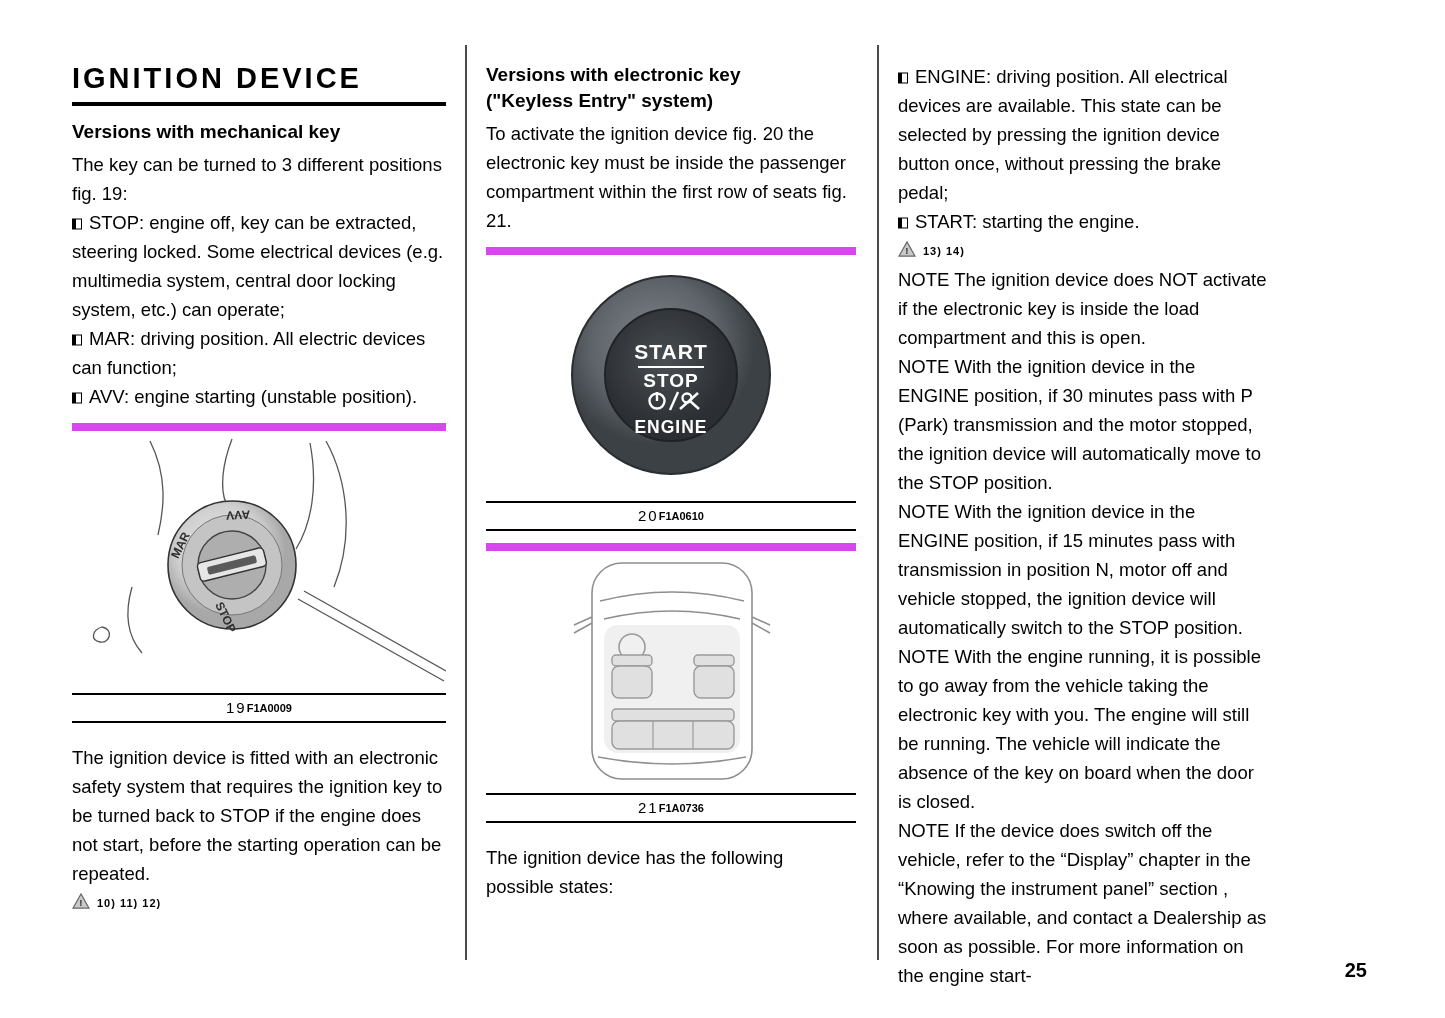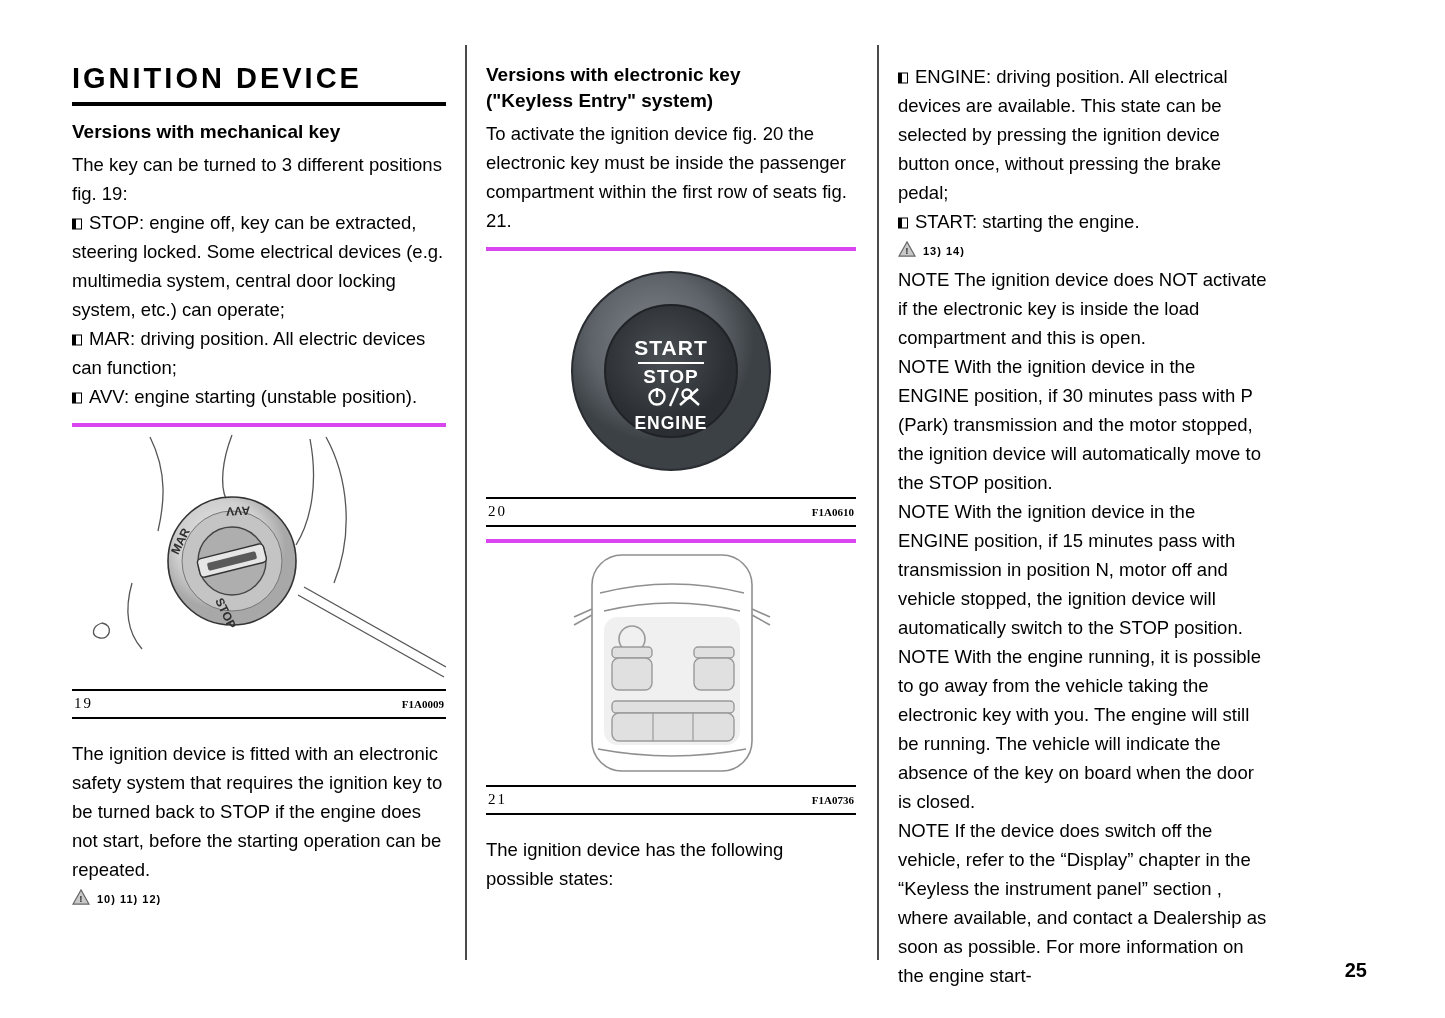--- a/index.html
+++ b/index.html
@@ -24,27 +24,26 @@
   h2.section-title { font-size:19px; line-height:26px; font-weight:bold; margin-bottom:5px; }
   p.body, p.bullet { font-size:18.5px; line-height:29px; }
   p.bullet .sq {
     display:inline-block; width:10px; height:11px;
     border:1.5px solid #000; border-left-width:4px;
     margin-right:7px; transform:translateY(0.5px);
   }
   .warn-row { display:flex; align-items:center; gap:7px; margin-top:5px; }
   .warn-refs { font-size:11px; font-weight:bold; letter-spacing:1px; }
 
-  figure.fig { border-top:4px solid #d946ef; margin-top:12px; margin-bottom:12px; }
+  figure.fig { border-top:8px solid #d946ef; margin-top:12px; margin-bottom:12px; }
   .fig-art { padding:6px 0 4px 0; }
   .fig-cap {
     border-top:2px solid #000; border-bottom:2px solid #000;
-    display:flex; justify-content:space-between; align-items:center;
+    display:flex; justify-content:center; align-items:center;
     padding:4px 2px 5px 2px;
-    font-family:Liberation Serif, serif;
   }
   .fig-num  { font-size:15px; letter-spacing:2px; }
   .fig-code { font-size:11px; font-weight:bold; }
 
   #page-num {
     position:absolute; right:78px; bottom:36px;
     font-size:20px; font-weight:bold;
   } .mt20 { margin-top:20px; }
 </style>
 </head>
@@ -205,19 +204,19 @@
           <text x="10" y="14.5" font-size="11" text-anchor="middle" fill="#333" font-weight="bold">!</text>
         </svg>
     </span>
     <span class="warn-refs">13) 14)</span>
   </div>
 
   <p class="body">NOTE The ignition device does NOT activate if the electronic key is inside the load compartment and this is open.</p>
   <p class="body">NOTE With the ignition device in the ENGINE position, if 30 minutes pass with P (Park) transmission and the motor stopped, the ignition device will automatically move to the STOP position.</p>
   <p class="body">NOTE With the ignition device in the ENGINE position, if 15 minutes pass with transmission in position N, motor off and vehicle stopped, the ignition device will automatically switch to the STOP position.</p>
   <p class="body">NOTE With the engine running, it is possible to go away from the vehicle taking the electronic key with you. The engine will still be running. The vehicle will indicate the absence of the key on board when the door is closed.</p>
-  <p class="body">NOTE If the device does switch off the vehicle, refer to the “Display” chapter in the “Keyless the instrument panel” section , where available, and contact a Dealership as soon as possible. For more information on the engine start-</p>
+  <p class="body">NOTE If the device does switch off the vehicle, refer to the “Display” chapter in the “Knowing the instrument panel” section , where available, and contact a Dealership as soon as possible. For more information on the engine start-</p>
 </div>
 
 <div class="vdiv" id="div1"></div>
 <div class="vdiv" id="div2"></div>
 
 <div id="page-num">25</div>
 
 </body></html>

